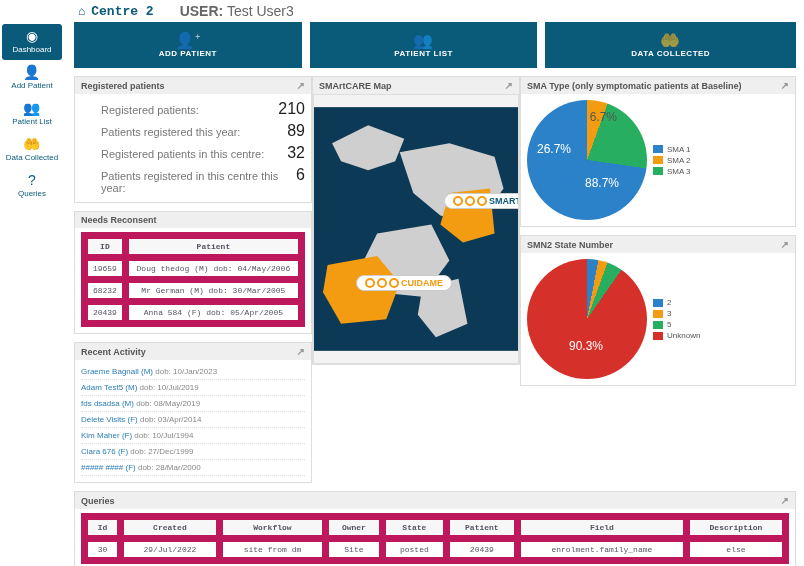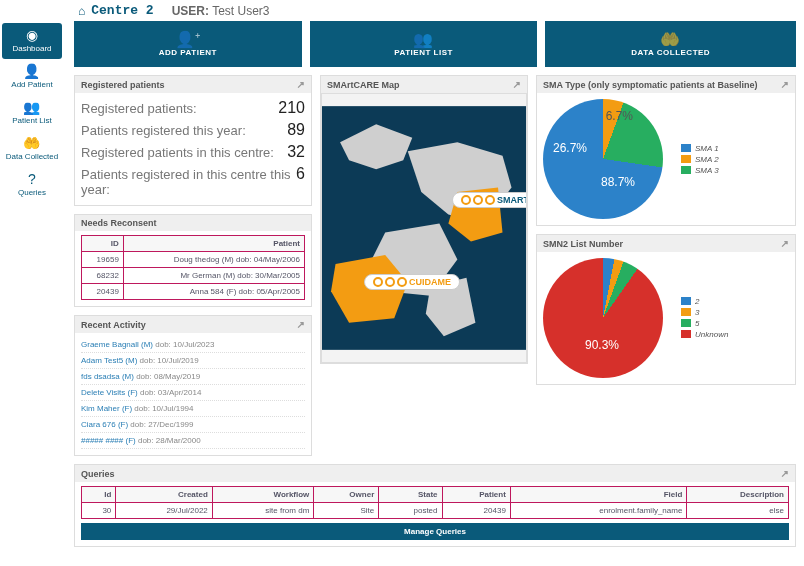--- a/index.html
+++ b/index.html
@@ -1,61 +1,61 @@
 <!DOCTYPE html>
 <html><head>
 <meta charset="utf-8">
 <style>
   * { box-sizing: border-box; margin: 0; padding: 0; }
   body { font-family: Arial, sans-serif; font-size: 9px; background: #fff; color: #333; width: 804px; }
   .topbar { display: flex; align-items: center; gap: 6px; padding: 3px 0 3px 78px; }
   .topbar .cicon { color: #0a5a7a; font-size: 12px; }
   .topbar .title { color: #0a5a7a; font-weight: bold; font-size: 13px; font-family: Liberation Mono, monospace; }
-  .topbar .user { color: #666; font-size: 12px; margin-left: 12px; }
+  .topbar .user { color: #666; font-size: 14px; margin-left: 20px; }
   .layout { display: flex; }
   .sidebar { width: 64px; background: #fff; display: flex; flex-direction: column; align-items: center; padding-top: 2px; }
   .sb-item { width: 60px; text-align: center; padding: 5px 2px 6px; cursor: pointer; color: #0a5a7a; font-size: 8px; position: relative; }
   .sb-item.active { background: #0a5a7a; color: #fff; border-radius: 3px; }
   .sb-item.active::after { content: ""; position: absolute; right: -5px; top: 50%; transform: translateY(-50%); border: 5px solid transparent; border-left-color: #0a5a7a; }
   .sb-icon { font-size: 14px; display: block; line-height: 1; margin-bottom: 2px; }
   .main { flex: 1; padding: 0 8px 8px 10px; }
   .heroes { display: flex; gap: 8px; margin-bottom: 8px; }
   .hero { background: #0a5a7a; color: #fff; flex: 1; height: 46px; display: flex; flex-direction: column; align-items: center; justify-content: center; cursor: pointer; }
   .hero:last-child { flex: 1.1; }
   .hero .hicon { font-size: 16px; opacity: .6; line-height: 1; }
   .hero .hlabel { font-size: 8px; font-weight: bold; letter-spacing: .5px; }
-  .grid { display: flex; gap: 8px; }
+  .grid { display: flex; }
   .col { display: flex; flex-direction: column; gap: 8px; }
   .col1 { width: 238px; }
   .col2 { width: 208px; }
   .col3 { flex: 1; }
   .panel { border: 1px solid #ddd; background: #fff; }
   .panel-h { background: #efefef; padding: 3px 6px; font-weight: bold; color: #555; font-size: 9px; display: flex; justify-content: space-between; align-items: center; }
   .panel-h .exp { color: #999; font-size: 10px; cursor: pointer; }
   .panel-b { padding: 4px 6px 6px; }
   .stats .row { display: flex; justify-content: space-between; align-items: baseline; padding: 2px 0; }
-  .stats .row .lab { color: #777; font-size: 13px; }
+  .stats .row .lab { color: #777; font-size: 11px; margin-left: 20px; }
   .stats .row .val { font-size: 16px; color: #222; }
   table.tbl { width: 100%; border-collapse: collapse; font-size: 8px; }
-  table.tbl th, table.tbl td { border: 1px solid #be185d; padding: 3px 4px; text-align: right; color: #556; }
+  table.tbl th, table.tbl td { border: 7px solid #be185d; padding: 3px 4px; text-align: center; color: #556; font-family: Liberation Mono, monospace; }
   table.tbl th { background: #f7f7f7; font-weight: bold; }
   .link { color: #2b7fb5; cursor: pointer; }
   .activity .item { border-bottom: 1px dotted #ddd; padding: 3px 0; color: #2b7fb5; font-size: 8px; cursor: pointer; }
   .activity .item .sub { color: #888; }
   .map { background: #f3f3f3; height: 270px; border: 1px solid #ddd; position: relative; overflow: hidden; }
   .map svg { width: 100%; height: 100%; }
   .maplabel { position: absolute; background: #fff; border-radius: 10px; padding: 2px 8px; font-size: 9px; font-weight: bold; border: 1px solid #ccc; display: flex; align-items: center; gap: 2px; }
   .maplabel .o { width: 10px; height: 10px; border-radius: 50%; background: #fff; border: 2px solid #f39c12; display: inline-block; }
   .maplabel.smart { top: 98px; left: 130px; color: #0a5a7a; }
   .maplabel.cuid { top: 180px; left: 42px; color: #f39c12; }
   .chartwrap { display: flex; align-items: center; gap: 6px; padding: 6px; }
   .pie { width: 120px; height: 120px; border-radius: 50%; position: relative; flex-shrink: 0; }
   .pie span.pct { position: absolute; font-size: 12px; color: #fff; }
   .legend { font-size: 8px; color: #555; }
-  .legend .li { display: flex; align-items: flex-start; gap: 4px; margin: 2px 12px; font-style: italic; }
+  .legend .li { display: flex; align-items: center; gap: 4px; margin: 2px 0; }
   .legend .sw { width: 10px; height: 8px; display: inline-block; }
   .queries { margin-top: 8px; }
   .mq-btn { background: #0a5a7a; color: #fff; text-align: center; padding: 4px; font-size: 8px; font-weight: bold; margin-top: 4px; cursor: pointer; }
 </style>
 </head>
 <body>
 
 <div class="topbar">
   <span class="cicon">⌂</span>
   <span class="title">Centre 2</span>
@@ -160,21 +160,21 @@
               </table>
           </div>
         </div>
 
         <div class="panel">
           <div class="panel-h">
               <span>Recent Activity</span>
               <span class="exp">↗</span>
             </div>
           <div class="panel-b activity" id="activity-list">
-              <div class="item"><span>Graeme Bagnall (M)</span> <span class="sub">dob: 10/Jul/2023</span></div>
+              <div class="item"><span>Graeme Bagnall (M)</span> <span class="sub">dob: 10/Jan/2023</span></div>
               <div class="item"><span>Adam Test5 (M)</span> <span class="sub">dob: 10/Jul/2019</span></div>
               <div class="item"><span>fds dsadsa (M)</span> <span class="sub">dob: 08/May/2019</span></div>
               <div class="item"><span>Delete Visits (F)</span> <span class="sub">dob: 03/Apr/2014</span></div>
               <div class="item"><span>Kim Maher (F)</span> <span class="sub">dob: 10/Jul/1994</span></div>
               <div class="item"><span>Ciara 676 (F)</span> <span class="sub">dob: 27/Dec/1999</span></div>
               <div class="item"><span>##### #### (F)</span> <span class="sub">dob: 28/Mar/2000</span></div>
             </div>
         </div>
       </div>
 
@@ -235,21 +235,21 @@
               <div class="li">
                   <span class="sw" style="background:#27ae60"></span>
                   <span>SMA 3</span>
                 </div>
             </div>
           </div>
         </div>
 
         <div class="panel">
           <div class="panel-h">
-              <span>SMN2 List Number</span>
+              <span>SMN2 State Number</span>
               <span class="exp">↗</span>
             </div>
           <div class="chartwrap">
             <div class="pie" style="background: conic-gradient(#2c82c9 0deg 11deg, #f39c12 11deg 20deg, #27ae60 20deg 35deg, #d6302b 35deg 360deg);">
               <span class="pct" style="bottom:26px; right:44px">90.3%</span>
             </div>
             <div class="legend">
               <div class="li">
                   <span class="sw" style="background:#2c82c9"></span>
                   <span>2</span>

